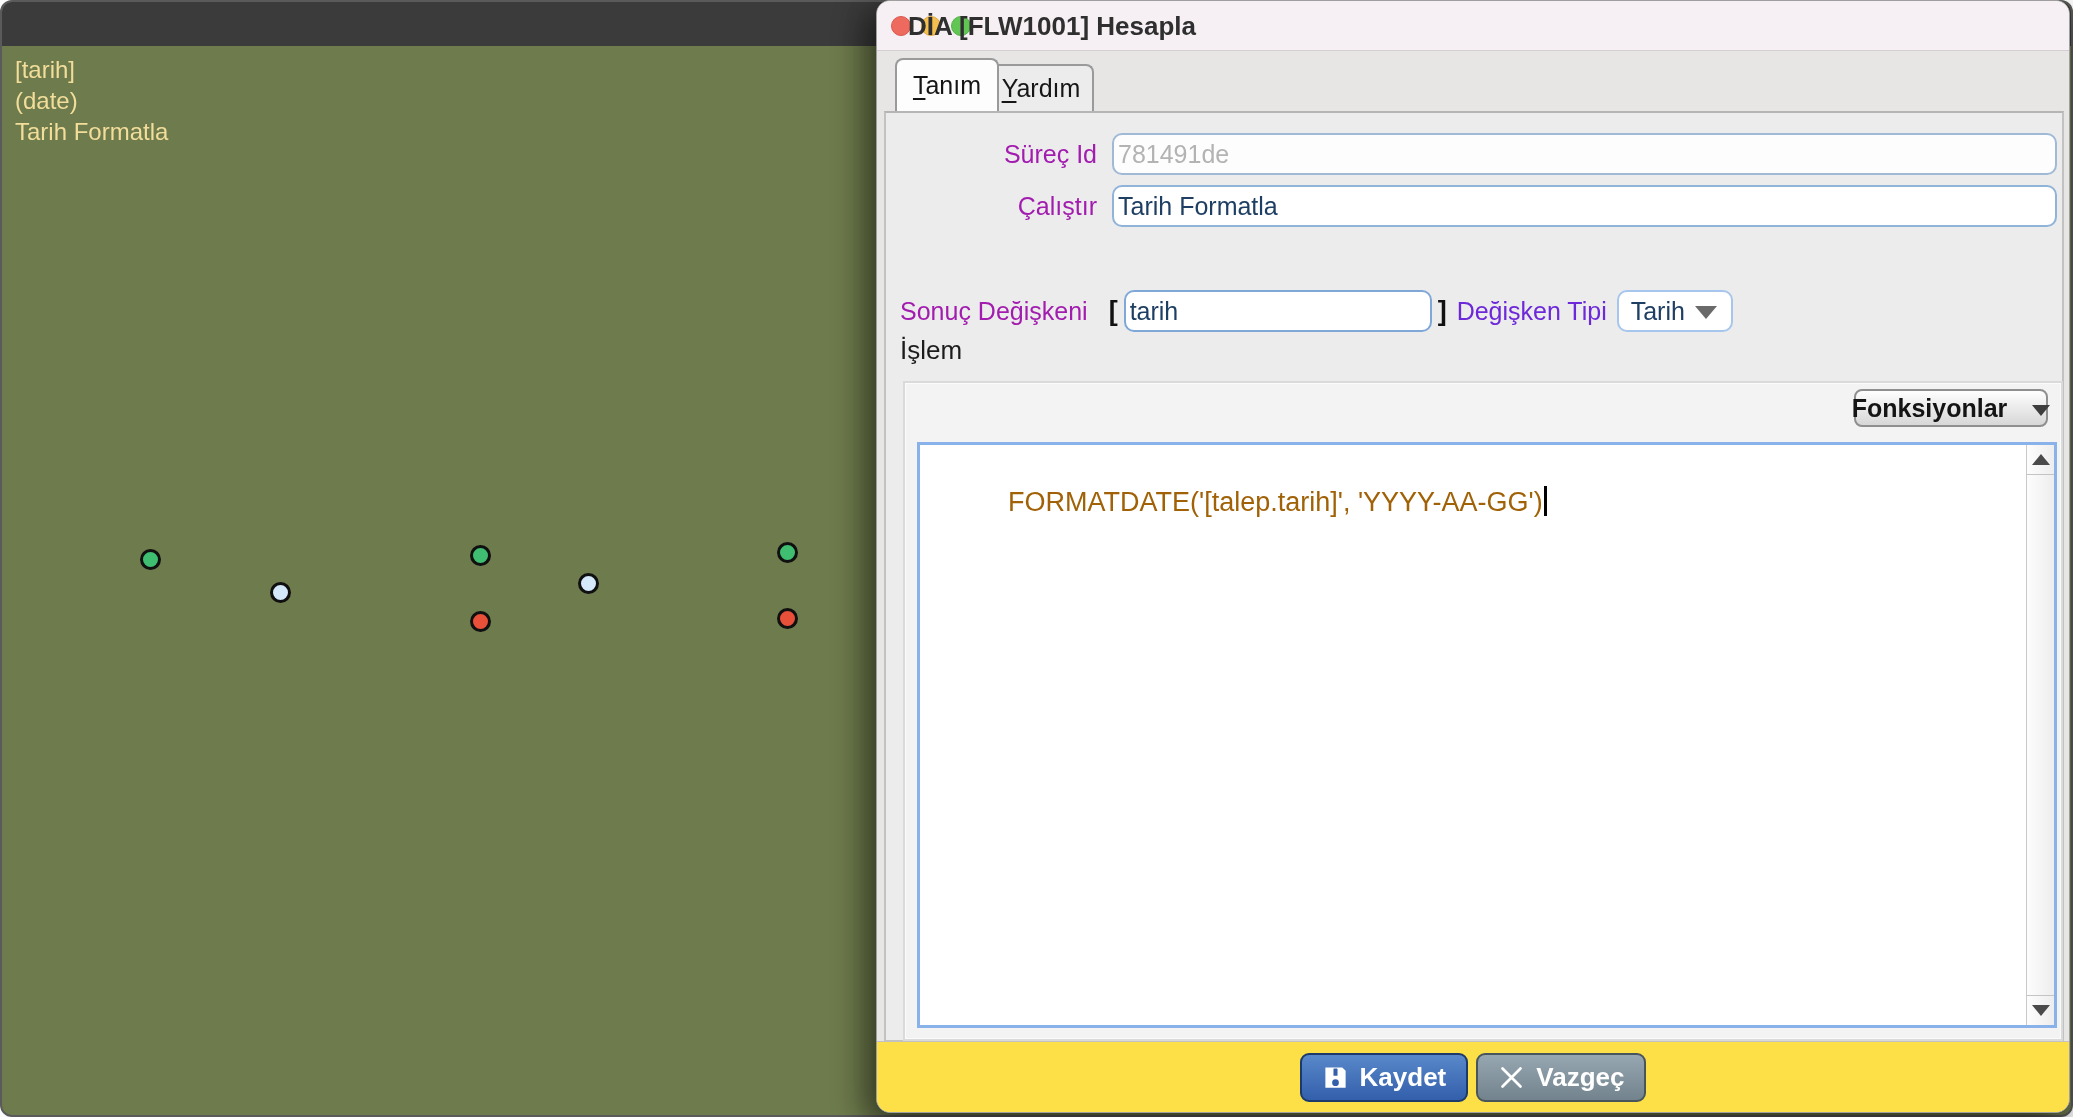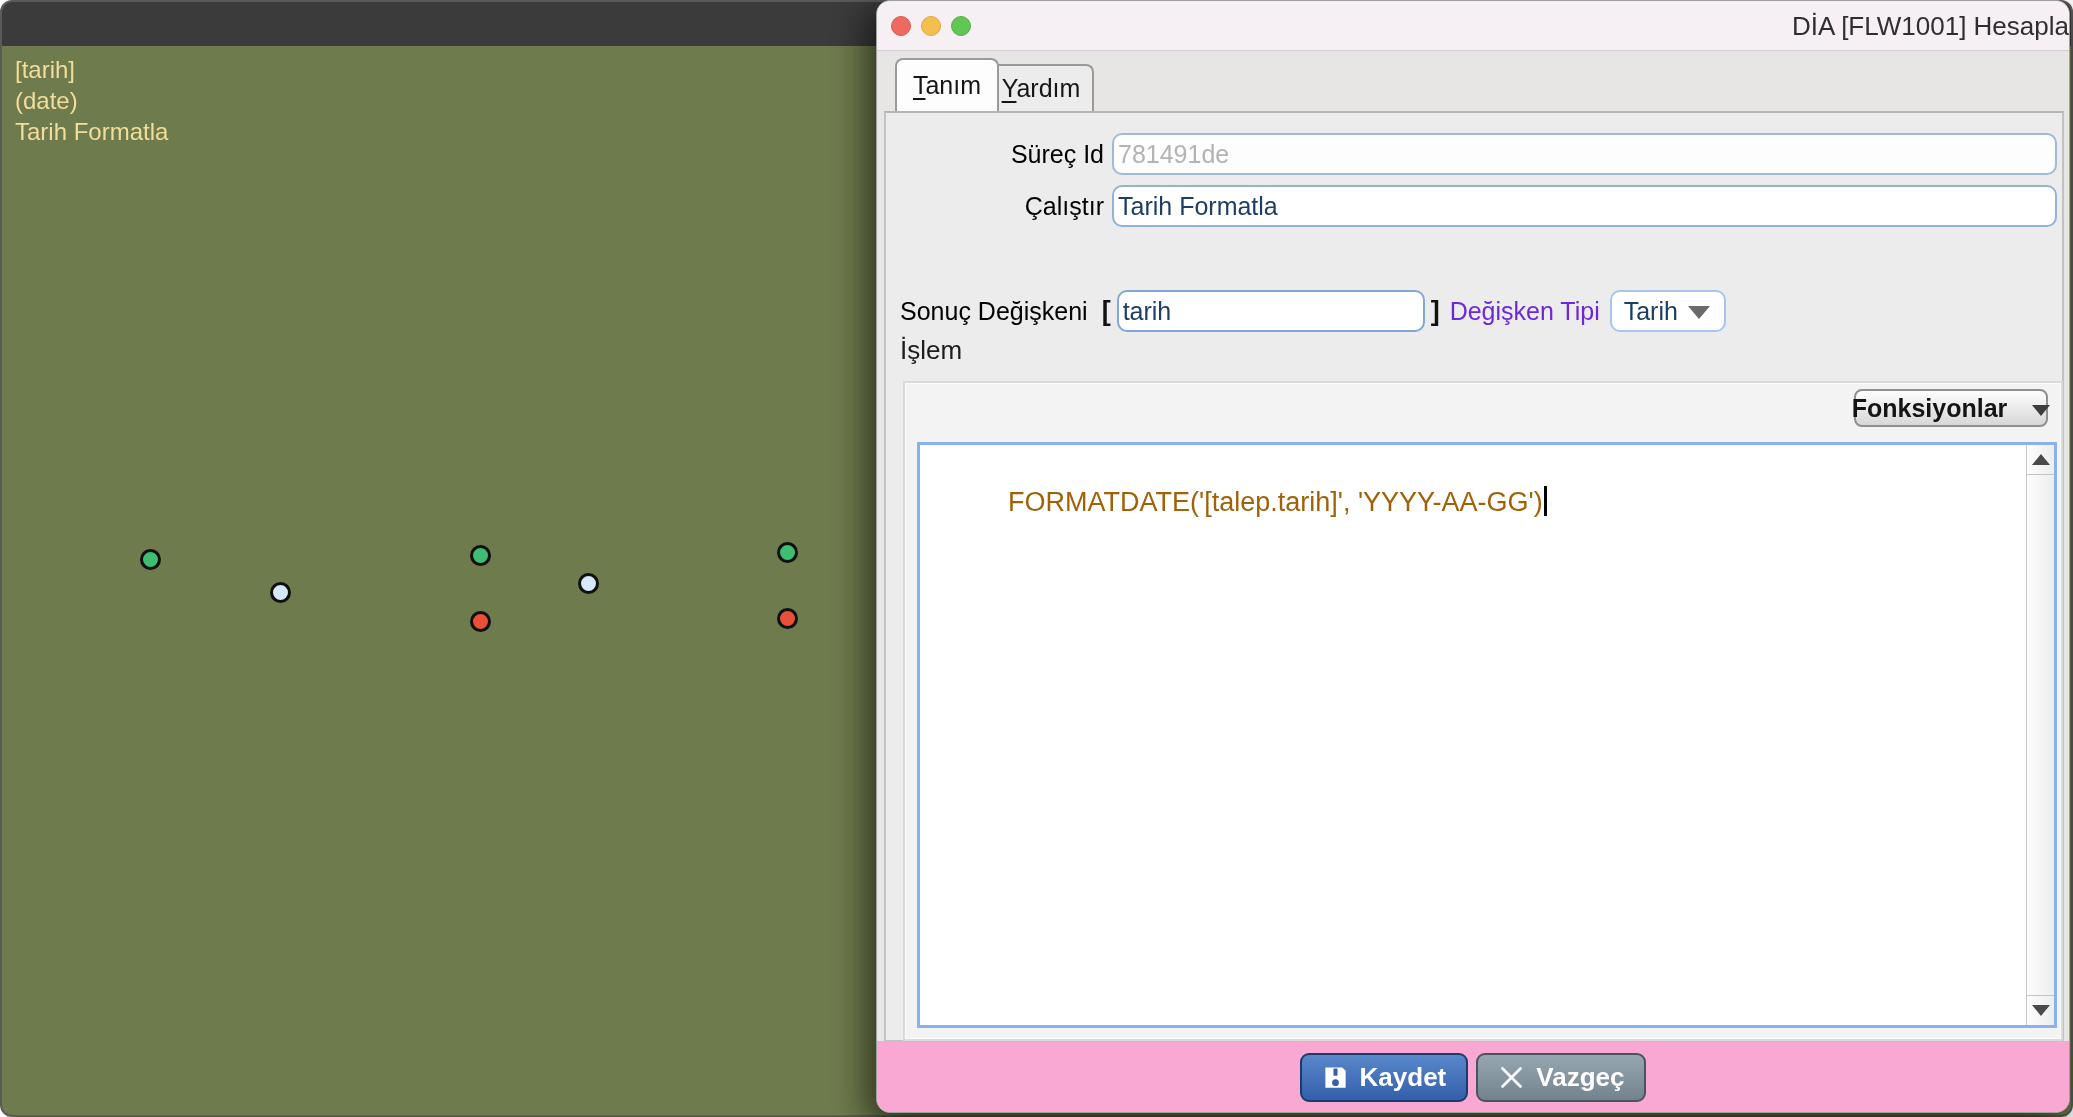--- a/index.html
+++ b/index.html
@@ -45,34 +45,34 @@
     position:absolute; left:876px; top:0; width:1194px; height:1113px;
     background:#e8e5e5; border:1px solid #9f9f9f; border-radius:14px;
     box-shadow:-16px 8px 30px rgba(0,0,0,.33), 0 14px 30px rgba(0,0,0,.35);
   }
   #titlebar { position:absolute; left:0; top:0; right:0; height:50px; background:#f6eff4;
     border-bottom:1px solid #d5cfd4; border-radius:13px 13px 0 0; }
   .traffic { position:absolute; top:15px; width:20px; height:20px; border-radius:50%; }
   #tl-close { left:14px;  background:#ee6a5f; border:1px solid #d9574d; }
   #tl-min   { left:44px;  background:#f5bf4f; border:1px solid #dfa940; }
   #tl-zoom  { left:74px;  background:#62c654; border:1px solid #52b145; }
-  #title-text { position:absolute; left:0; right:0; top:0; line-height:50px; text-align:right;
-    font-size:26px; font-weight:normal; color:#2f2f2f; }
+  #title-text { position:absolute; left:0; right:0; top:0; line-height:50px; text-align:left;
+    font-size:26px; font-weight:bold; color:#2f2f2f;padding-left:31px; }
 
   .tab { position:absolute; border:2px solid #9a9a9a; border-bottom:none; border-radius:8px 8px 0 0;
          font-size:25px; color:#161616; text-align:center; }
   #tab-tanim  { left:18px;   top:57px; width:104px; height:53px; line-height:51px; background:#fdfdfd; z-index:3; }
   #tab-yardim { left:111px; top:63px; width:106px; height:47px; line-height:45px; background:#ececec; z-index:1; }
   .accel { text-decoration:underline; text-underline-offset:4px; }
 
   #panel { position:absolute; left:7px; top:110px; width:1180px; height:931px;
     background:#ececec; border:2px solid #c2c2c2; border-top:2px solid #b5b5b5; z-index:2; }
 
   .frow { position:absolute; left:14px; right:5px; display:flex; align-items:center; }
-  .flabel { width:212px; text-align:right; font-size:25px; color:#000000; padding-right:8px; flex:none; }
+  .flabel { width:212px; text-align:right; font-size:25px; color:#a21caf; padding-right:15px; flex:none; }
   .tinput { height:42px; border:2px solid #8fb3d9; border-radius:10px; background:#fff;
     font-family:inherit; font-size:25px; color:#1e3f63; padding:0 4px; outline:none; }
   .flex1 { flex:1; min-width:0; }
   #row-surec  { top:19px;  height:44px; }
   #row-surec .tinput { color:#b3b3b3; background:#fdfdfd; border-color:#9fb9d6; }
   #row-acik   { top:71px;  height:44px; }
   #row-renk   { top:123px; height:44px; }
   #row-sonuc  { top:175px; height:46px; }
 
   .selectbox { position:relative; height:42px; border:2px solid #8fb3d9; border-radius:10px;
@@ -101,21 +101,21 @@
   .caret { display:inline-block; width:3px; height:30px; background:#000; vertical-align:-5px; margin-left:1px; }
 
   #vscroll { position:absolute; right:0; top:0; bottom:0; width:28px;
     background:linear-gradient(to right,#fdfdfd,#ededed); border-left:1px solid #c9c9c9; }
   .sb-btn { position:absolute; left:0; right:0; height:30px; display:flex; align-items:center; justify-content:center; }
   #sb-up { top:0; border-bottom:1px solid #c4c4c4; }
   #sb-down { bottom:0; border-top:1px solid #c4c4c4; }
   .tri-up { width:0; height:0; border-left:9px solid transparent; border-right:9px solid transparent; border-bottom:11px solid #4a4a4a; }
   .tri-down { width:0; height:0; border-left:9px solid transparent; border-right:9px solid transparent; border-top:11px solid #4a4a4a; }
 
-  #footer { position:absolute; left:0; right:0; bottom:0; height:71px; background:#f9a8d4;
+  #footer { position:absolute; left:0; right:0; bottom:0; height:71px; background:#fde047;
     border-top:1px solid #c3c3c3; border-radius:0 0 13px 13px;
     display:flex; justify-content:center; align-items:center; gap:8px; }
   .fbtn { height:49px; border-radius:9px; display:flex; align-items:center; gap:11px;
     padding:0 20px; font-size:26px; font-weight:bold; color:#fff; }
   #btn-kaydet { background:linear-gradient(#5988ca,#335fab); border:2px solid #1c3a6b; }
   #btn-vazgec { background:linear-gradient(#97a7b2,#72838d); border:2px solid #49555d; }
   .bicon { width:27px; height:27px; flex:none; }
 </style>
 </head>
 <body>

